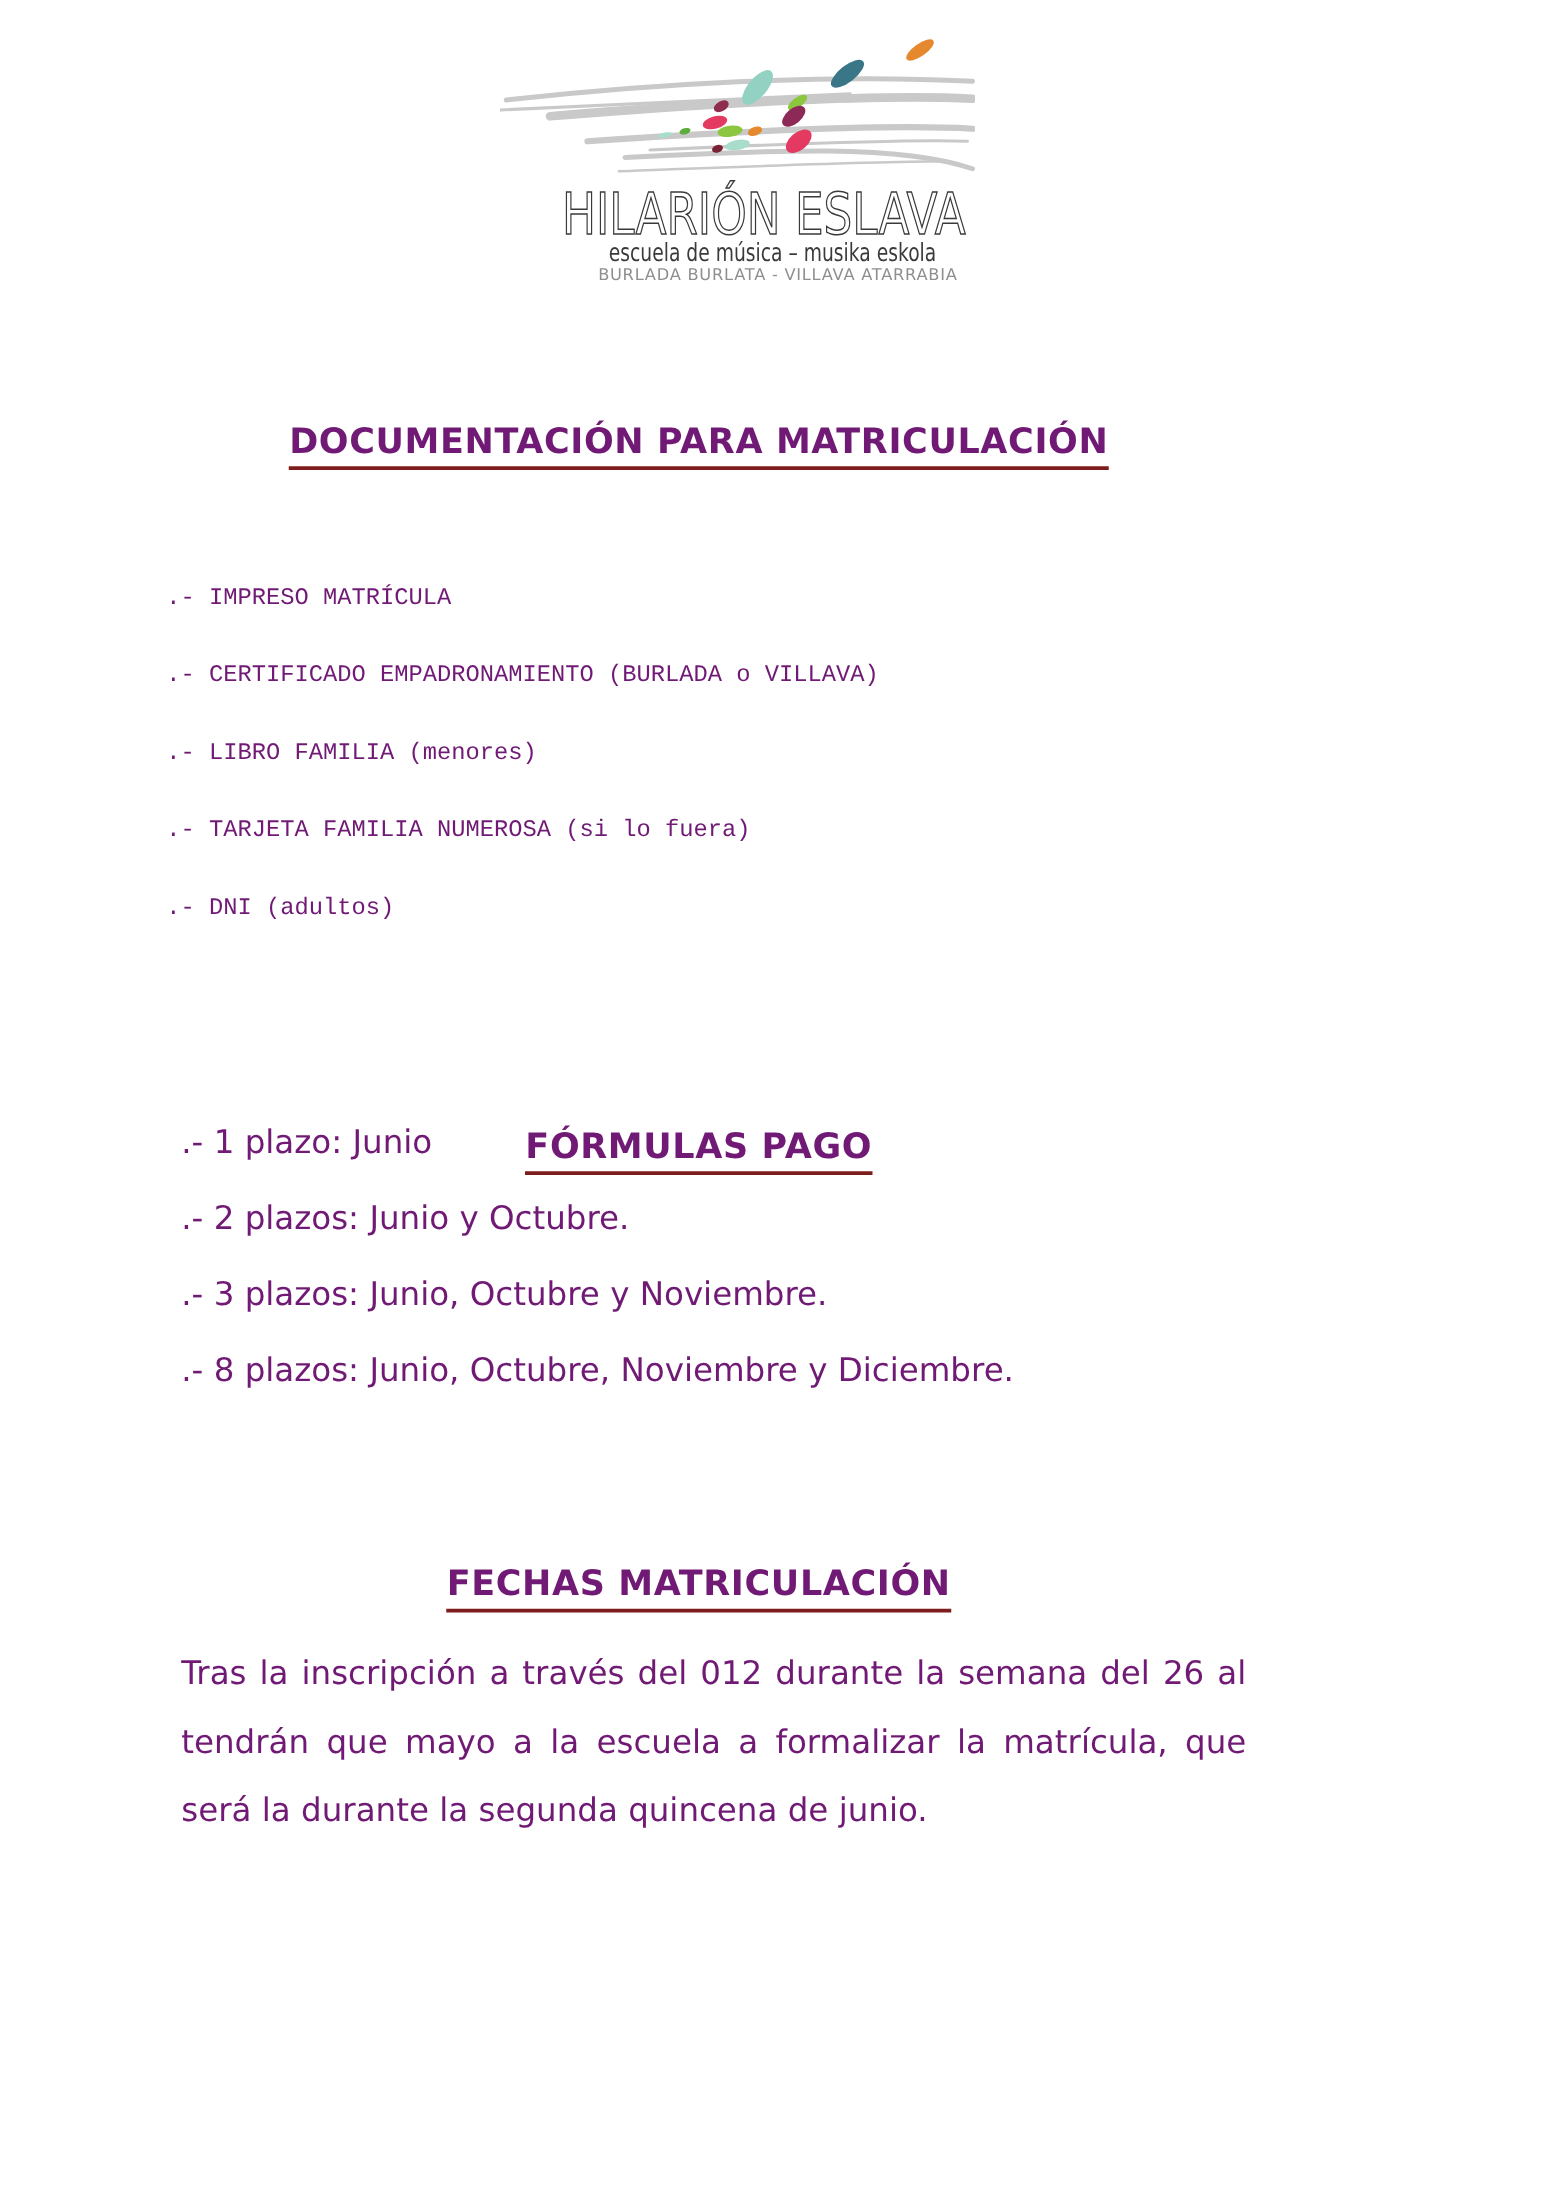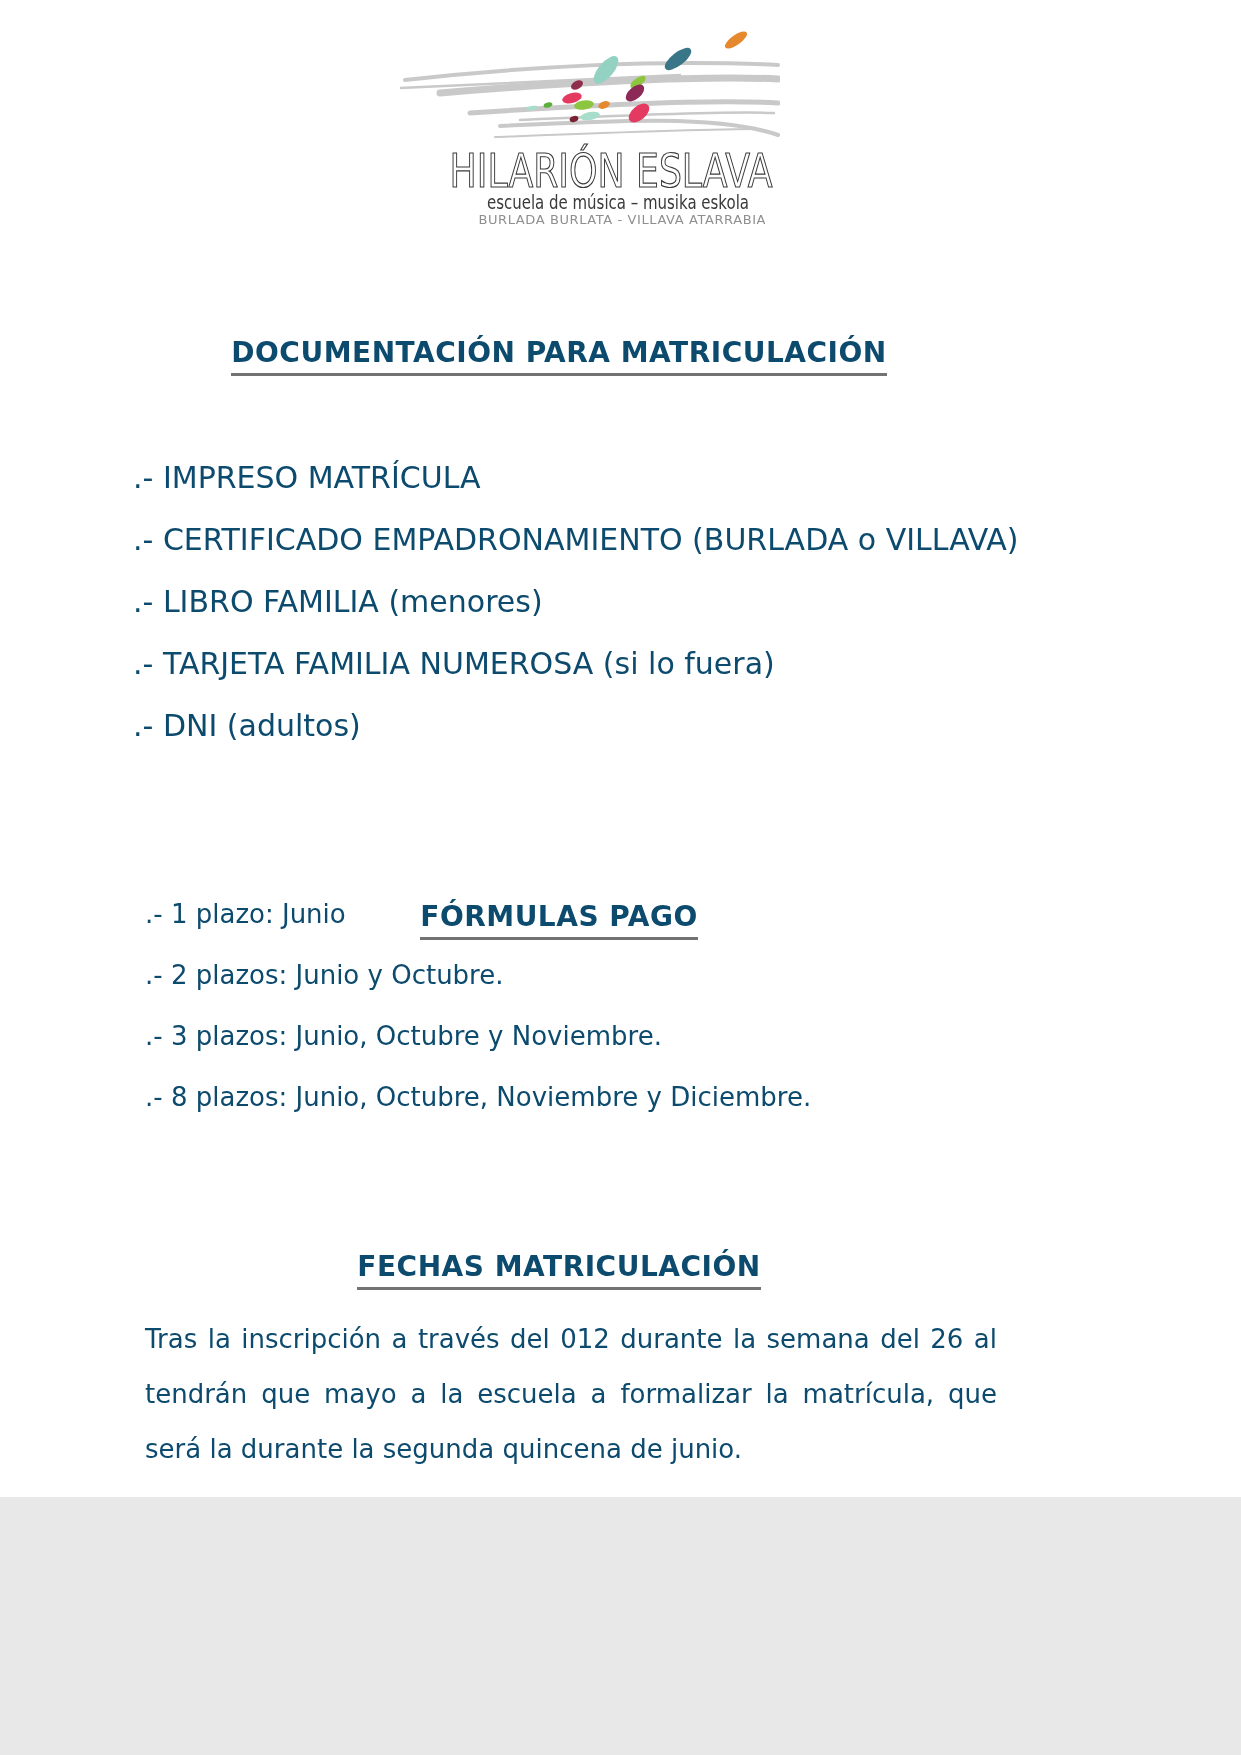--- a/index.html
+++ b/index.html
@@ -1,48 +1,48 @@
 <!DOCTYPE html>
 <html><head>
 <meta charset="utf-8">
 <style>
   html,body { margin:0; padding:0; background:#e8e8e8; }
   .page {
     position:relative;
-    width:1241px; height:1497px;
+    width:1241px; height:1755px;
     margin:0 auto;
     background:#ffffff;
     font-family:"DejaVu Sans","Liberation Sans",sans-serif;
-    color:#0c4a6e;
+    color:#701a75;
     overflow:hidden;
   }
 
   
   .logo-wrap { position:absolute; left:400px; top:25px; width:380px; height:205px; }
   .logo-wrap svg { display:block; width:100%; height:100%; }
 
   
   .sec-heading {
     position:absolute; left:133px; width:852px;
     text-align:center;
     font-size:28px; font-weight:bold;
     line-height:34px;
     letter-spacing:0.5px;
   }
   .sec-heading .u {
     display:inline-block;
-    border-bottom:3px solid #737373;
+    border-bottom:3px solid #7f1d1d;
     padding-bottom:3px;
   }
   .h-doc    { top:336px; }
   .h-pay    { top:852px;margin-top:48px; }
   .h-dates  { top:1250px; }
 
   
-  .doc-list  { position:absolute; left:133px; top:447px;  width:1000px; font-size:30px; line-height:62px; }
+  .doc-list  { position:absolute; left:133px; top:447px;  width:1000px; font-size:19px; line-height:62px;font-family:Liberation Mono, monospace; }
   .pay-list  { position:absolute; left:145px; top:884px;  width:1000px; font-size:26px; line-height:61px; }
   .doc-list div, .pay-list div { white-space:nowrap; }
 
   
   .dates-par {
     position:absolute; left:133px; top:1312px; width:852px;
     font-size:26px; line-height:55px;margin-left:12px;
   }
   .dates-par .pline      { display:block; text-align:justify; text-align-last:justify; }
   .dates-par .pline-last { display:block; text-align:left; }

